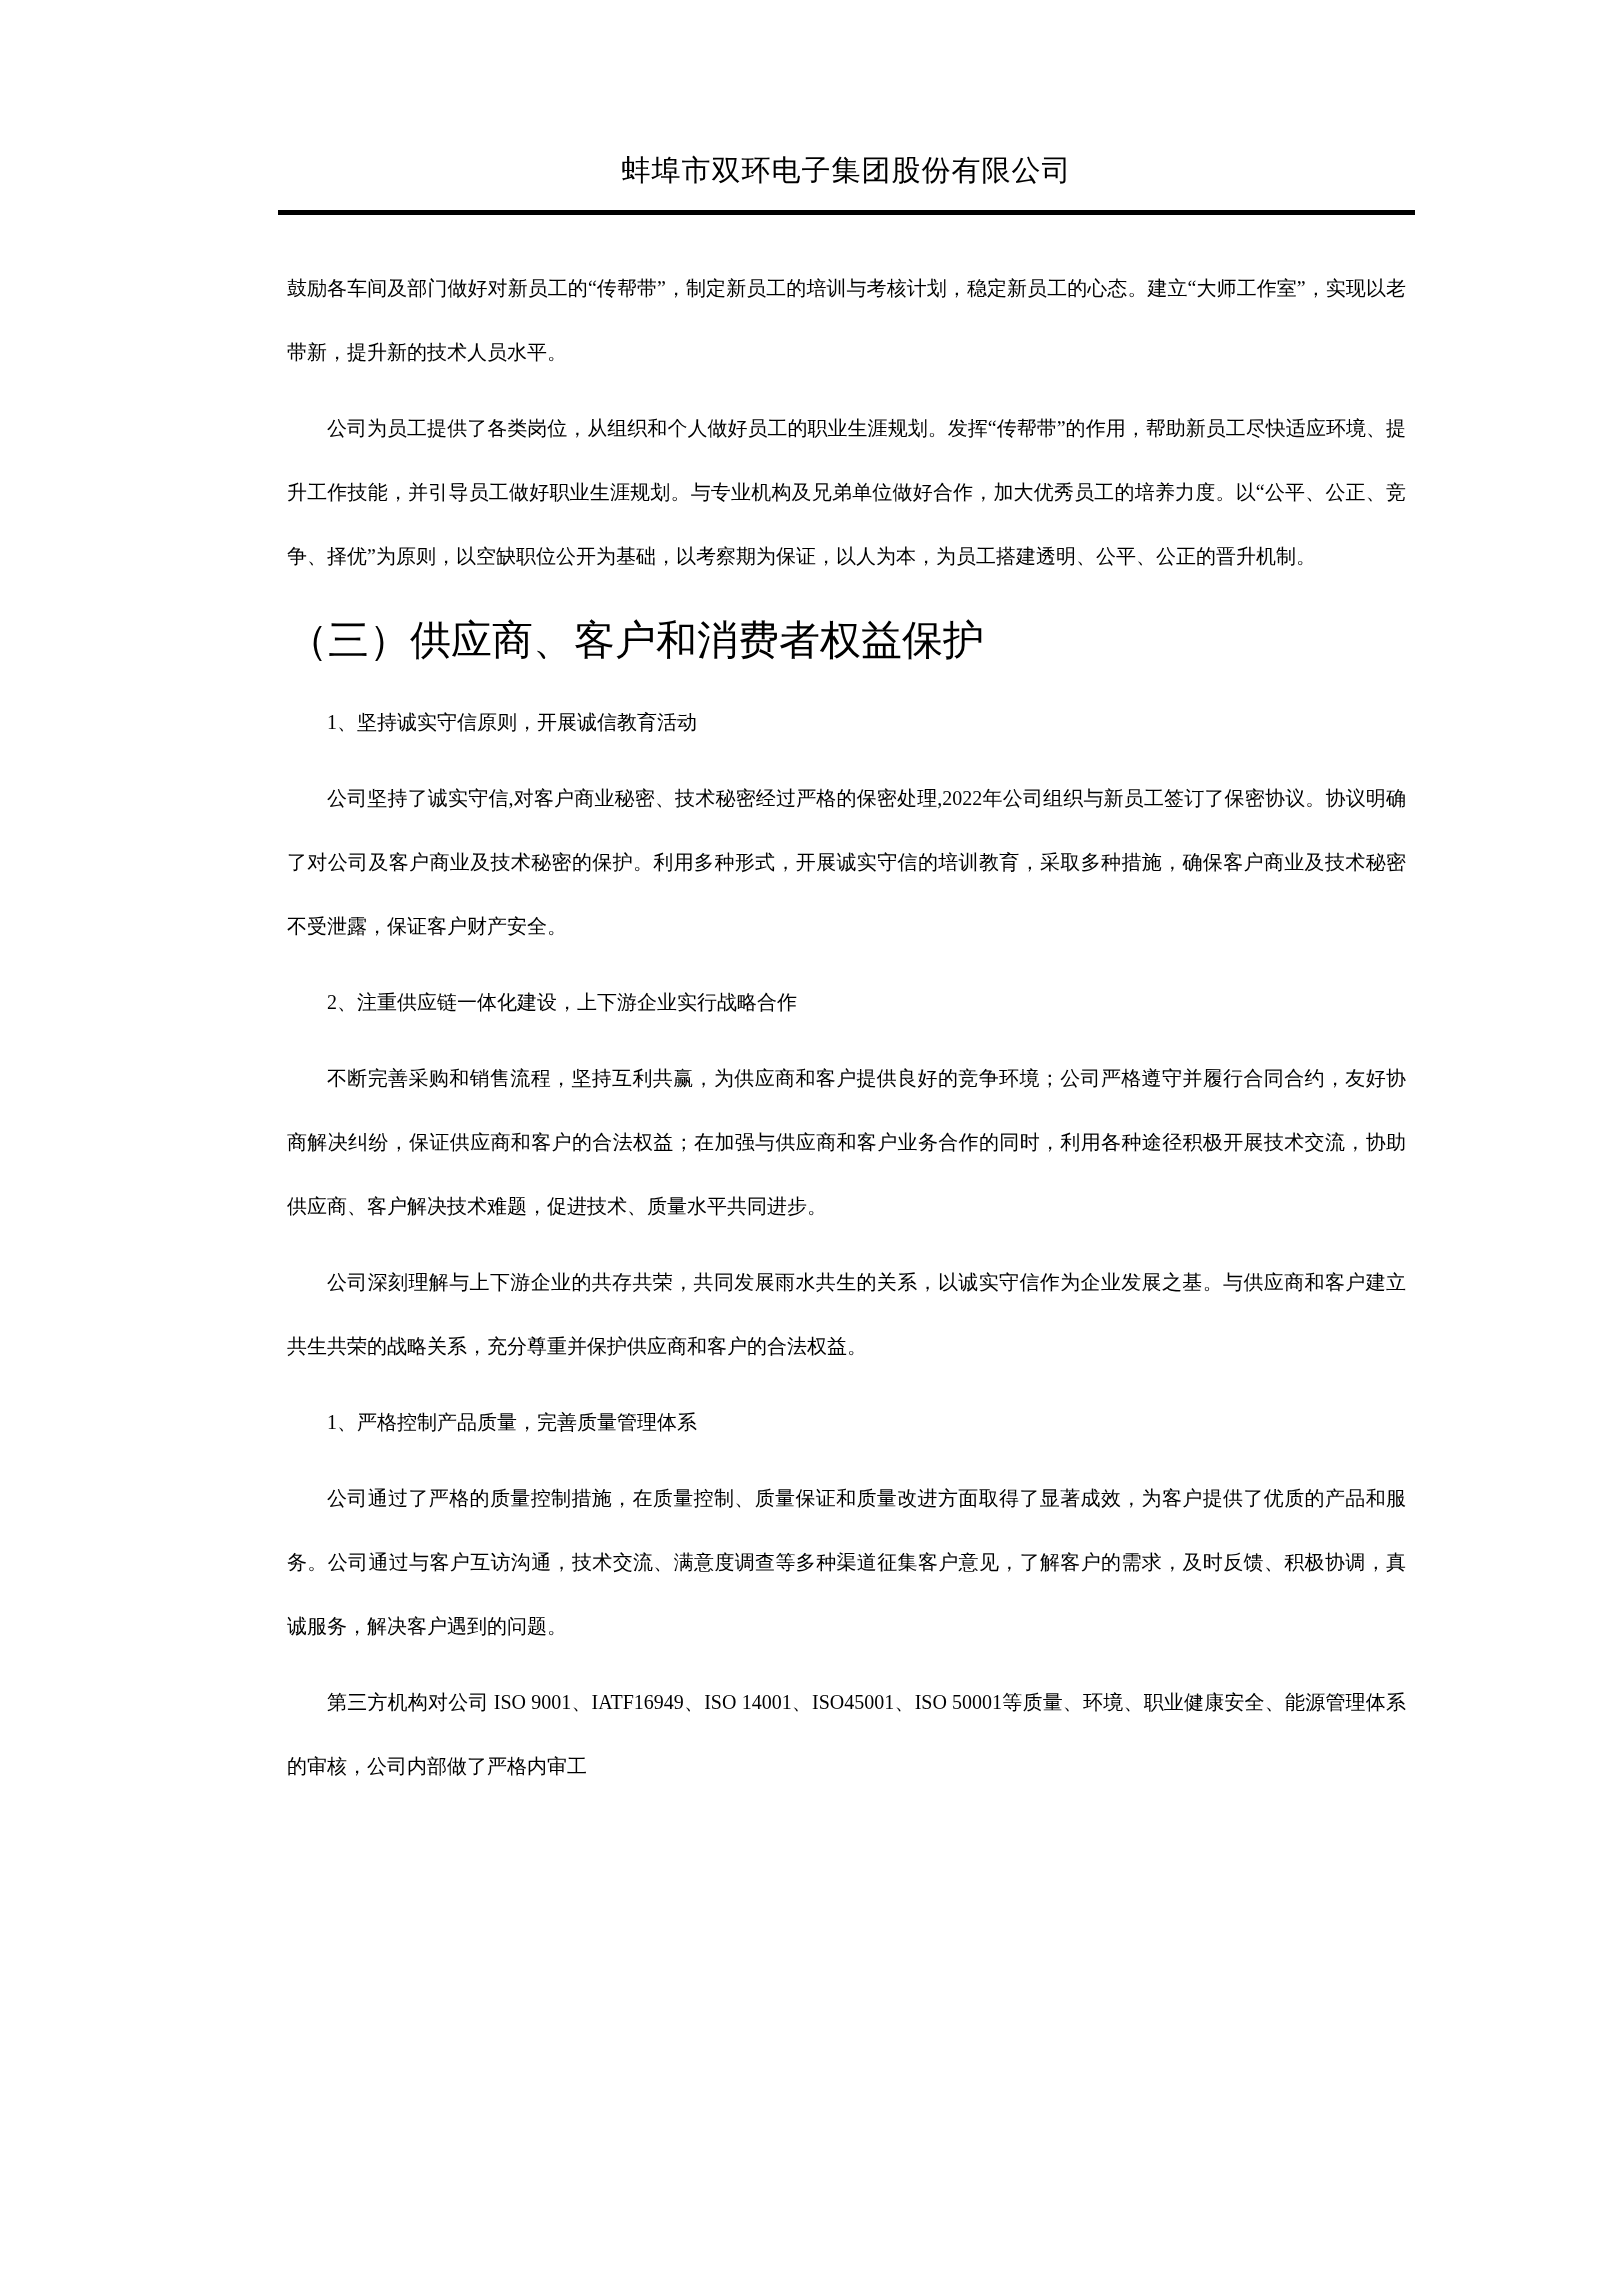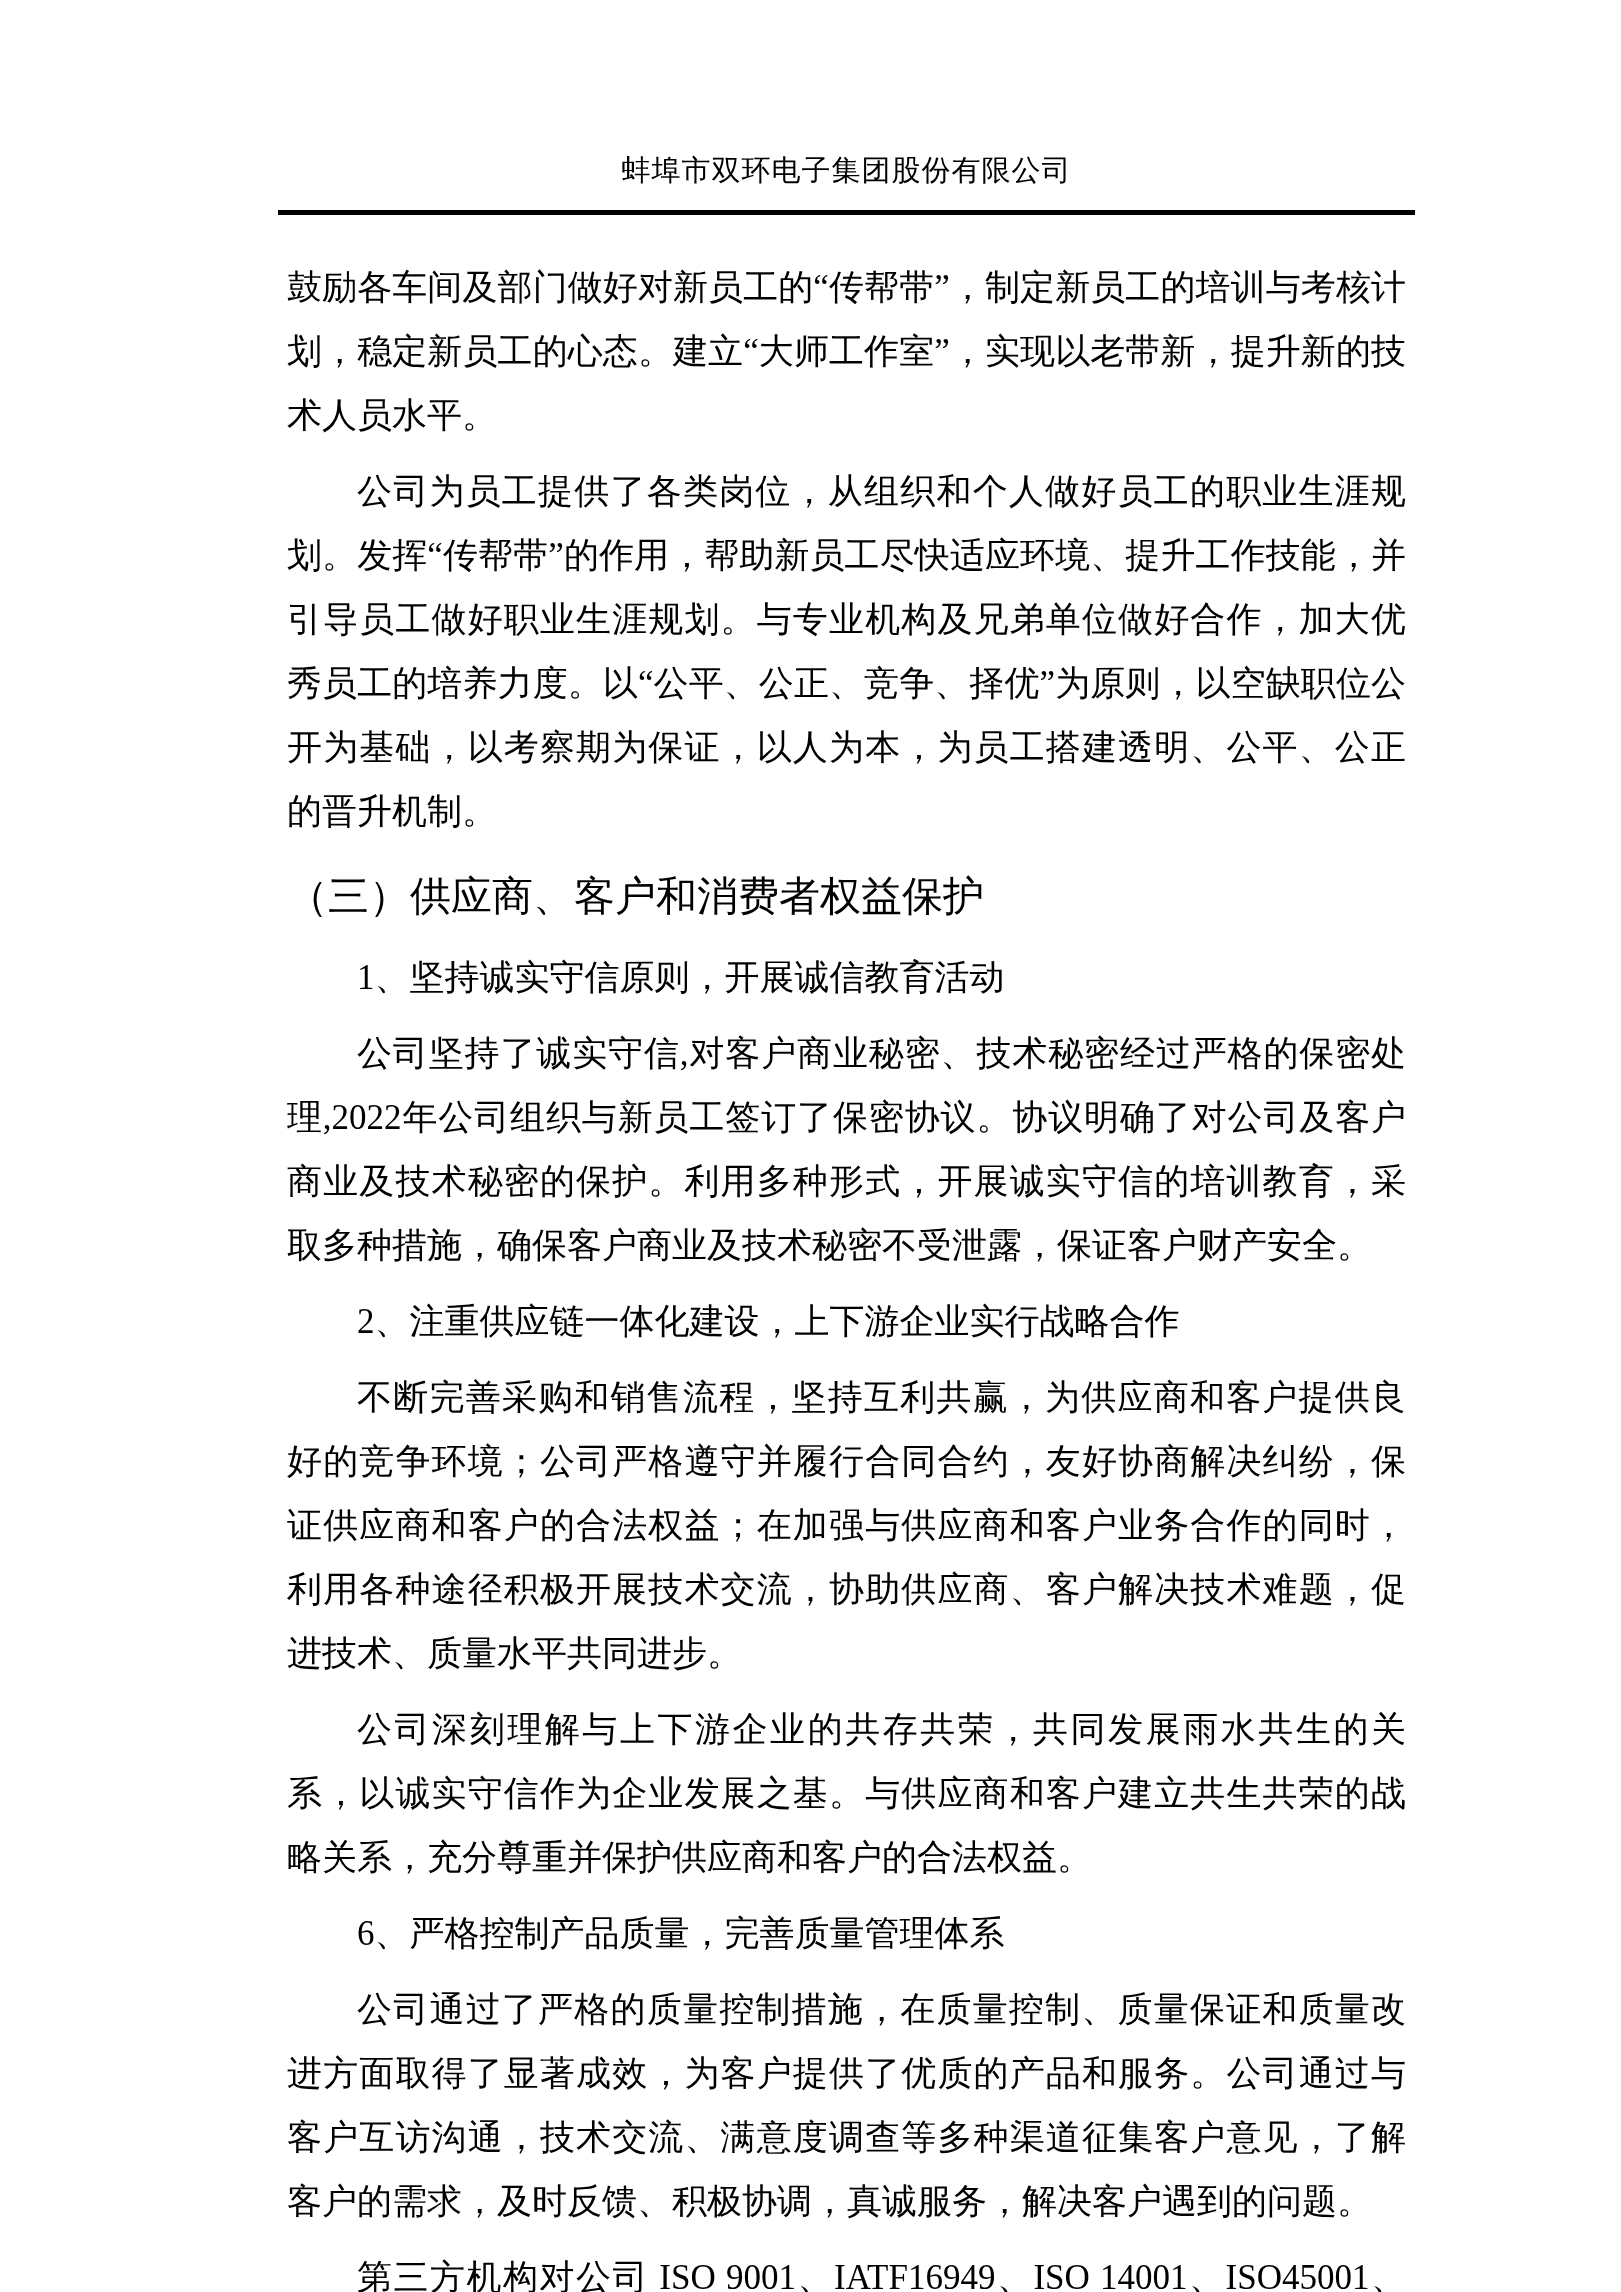--- a/index.html
+++ b/index.html
@@ -29,21 +29,21 @@
     font-size: 29px;
     line-height: 41px;
     letter-spacing: 1px;
     color: #000000;
   }
   .content {
     width: 1143px;
     margin: 41px auto 0 auto;
   }
   .content p {
-    font-size: 35px;
+    font-size: 20px;
     line-height: 64px;
     text-align: justify;
     text-justify: inter-ideograph;
     text-indent: 2em;
     color: #000000;
   }
   .content p.no-indent {
     text-indent: 0;
   }
   .content h2.section-heading {
@@ -78,21 +78,21 @@
     <p>1、坚持诚实守信原则，开展诚信教育活动</p>
 
     <p>公司坚持了诚实守信,对客户商业秘密、技术秘密经过严格的保密处理,2022年公司组织与新员工签订了保密协议。协议明确了对公司及客户商业及技术秘密的保护。利用多种形式，开展诚实守信的培训教育，采取多种措施，确保客户商业及技术秘密不受泄露，保证客户财产安全。</p>
 
     <p>2、注重供应链一体化建设，上下游企业实行战略合作</p>
 
     <p>不断完善采购和销售流程，坚持互利共赢，为供应商和客户提供良好的竞争环境；公司严格遵守并履行合同合约，友好协商解决纠纷，保证供应商和客户的合法权益；在加强与供应商和客户业务合作的同时，利用各种途径积极开展技术交流，协助供应商、客户解决技术难题，促进技术、质量水平共同进步。</p>
 
     <p>公司深刻理解与上下游企业的共存共荣，共同发展雨水共生的关系，以诚实守信作为企业发展之基。与供应商和客户建立共生共荣的战略关系，充分尊重并保护供应商和客户的合法权益。</p>
 
-    <p>6、严格控制产品质量，完善质量管理体系</p>
+    <p>1、严格控制产品质量，完善质量管理体系</p>
 
     <p>公司通过了严格的质量控制措施，在质量控制、质量保证和质量改进方面取得了显著成效，为客户提供了优质的产品和服务。公司通过与客户互访沟通，技术交流、满意度调查等多种渠道征集客户意见，了解客户的需求，及时反馈、积极协调，真诚服务，解决客户遇到的问题。</p>
 
     <p>第三方机构对公司 ISO 9001、IATF16949、ISO 14001、ISO45001、ISO 50001等质量、环境、职业健康安全、能源管理体系的审核，公司内部做了严格内审工</p>
 
   </div>
 
 </div>
 
 

